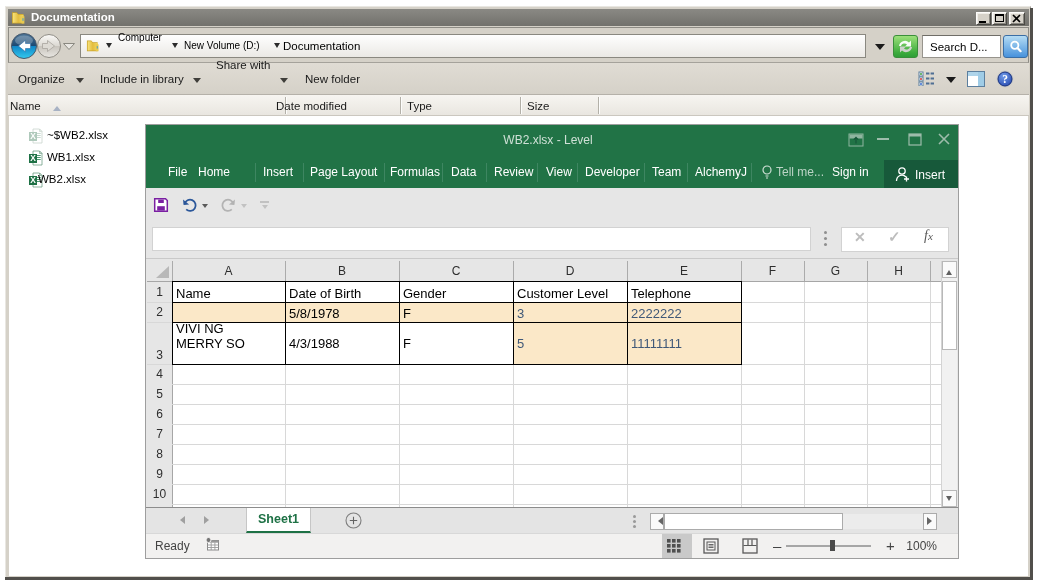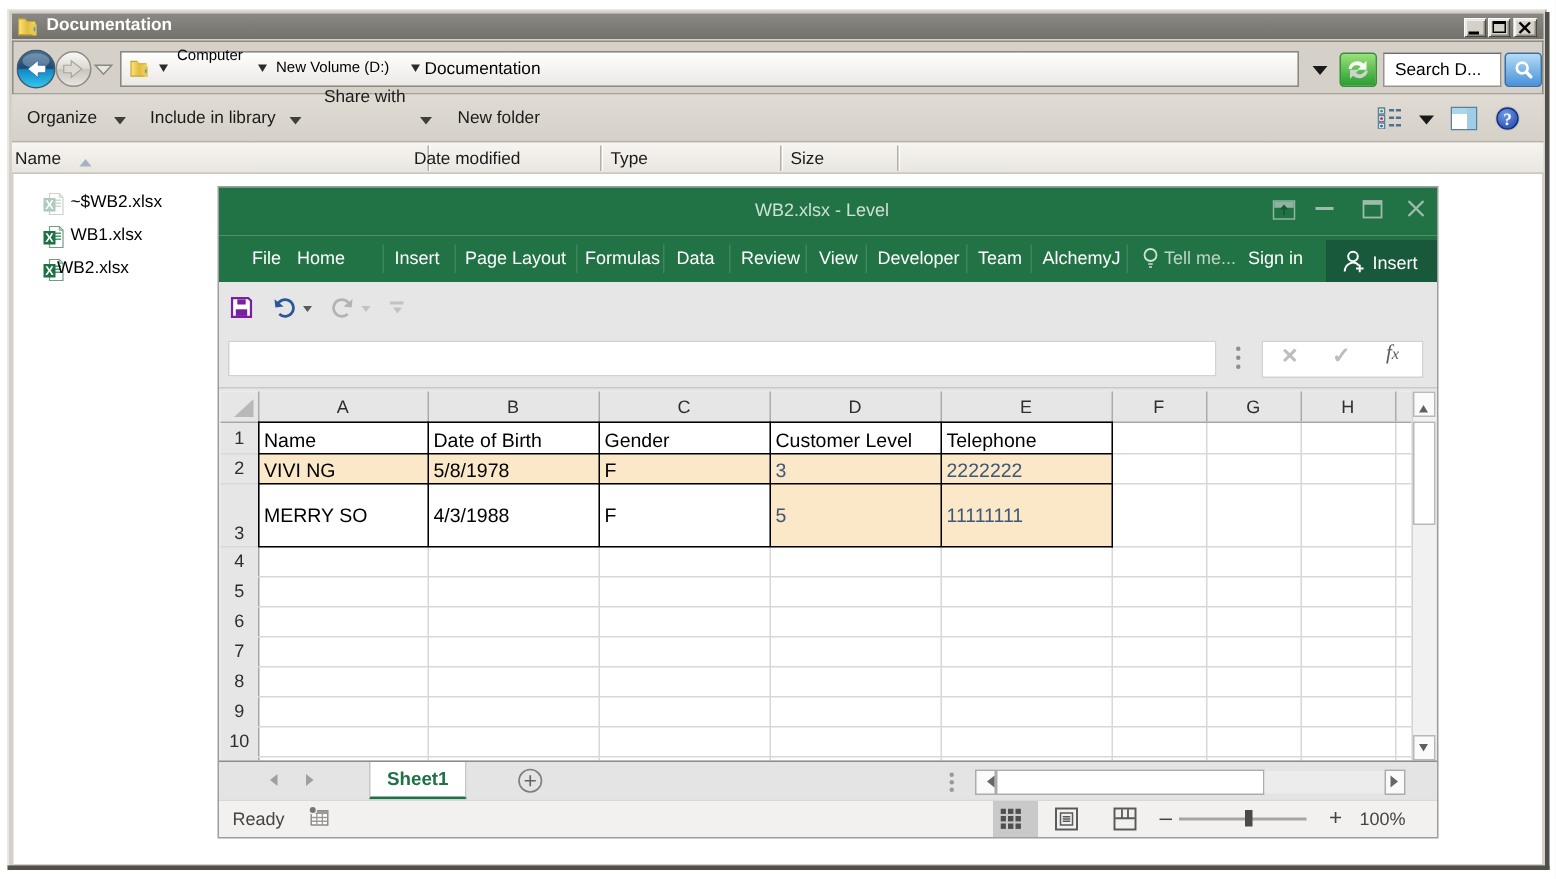--- a/index.html
+++ b/index.html
@@ -340,21 +340,21 @@
   <div class="bvl" style="left:138px;top:20px;height:83px"></div>
   <div class="bvl" style="left:252px;top:20px;height:83px"></div>
   <div class="bvl" style="left:366px;top:20px;height:83px"></div>
   <div class="bvl" style="left:480px;top:20px;height:83px"></div>
   <div class="bvl" style="left:594px;top:20px;height:84px"></div>
   <div class="ct" style="left:29px;top:25px">Name</div>
   <div class="ct" style="left:142px;top:25px">Date of Birth</div>
   <div class="ct" style="left:256px;top:25px">Gender</div>
   <div class="ct" style="left:370px;top:25px">Customer Level</div>
   <div class="ct" style="left:484px;top:25px">Telephone</div>
-  <div class="ct" style="left:29px;top:45px">VIVI NG</div>
+  <div class="ct" style="left:29px;top:60px">VIVI NG</div>
   <div class="ct" style="left:142px;top:45px">5/8/1978</div>
   <div class="ct" style="left:256px;top:45px">F</div>
   <div class="ct bl" style="left:370px;top:45px">3</div>
   <div class="ct bl" style="left:484px;top:45px">2222222</div>
   <div class="ct" style="left:29px;top:75px">MERRY SO</div>
   <div class="ct" style="left:142px;top:75px">4/3/1988</div>
   <div class="ct" style="left:256px;top:75px">F</div>
   <div class="ct bl" style="left:370px;top:75px">5</div>
   <div class="ct bl" style="left:484px;top:75px">11111111</div>
   <div class="a" style="left:794px;top:0;width:16px;height:246px;background:#f1f1f1;border-left:1px solid #d4d4d4"></div>

